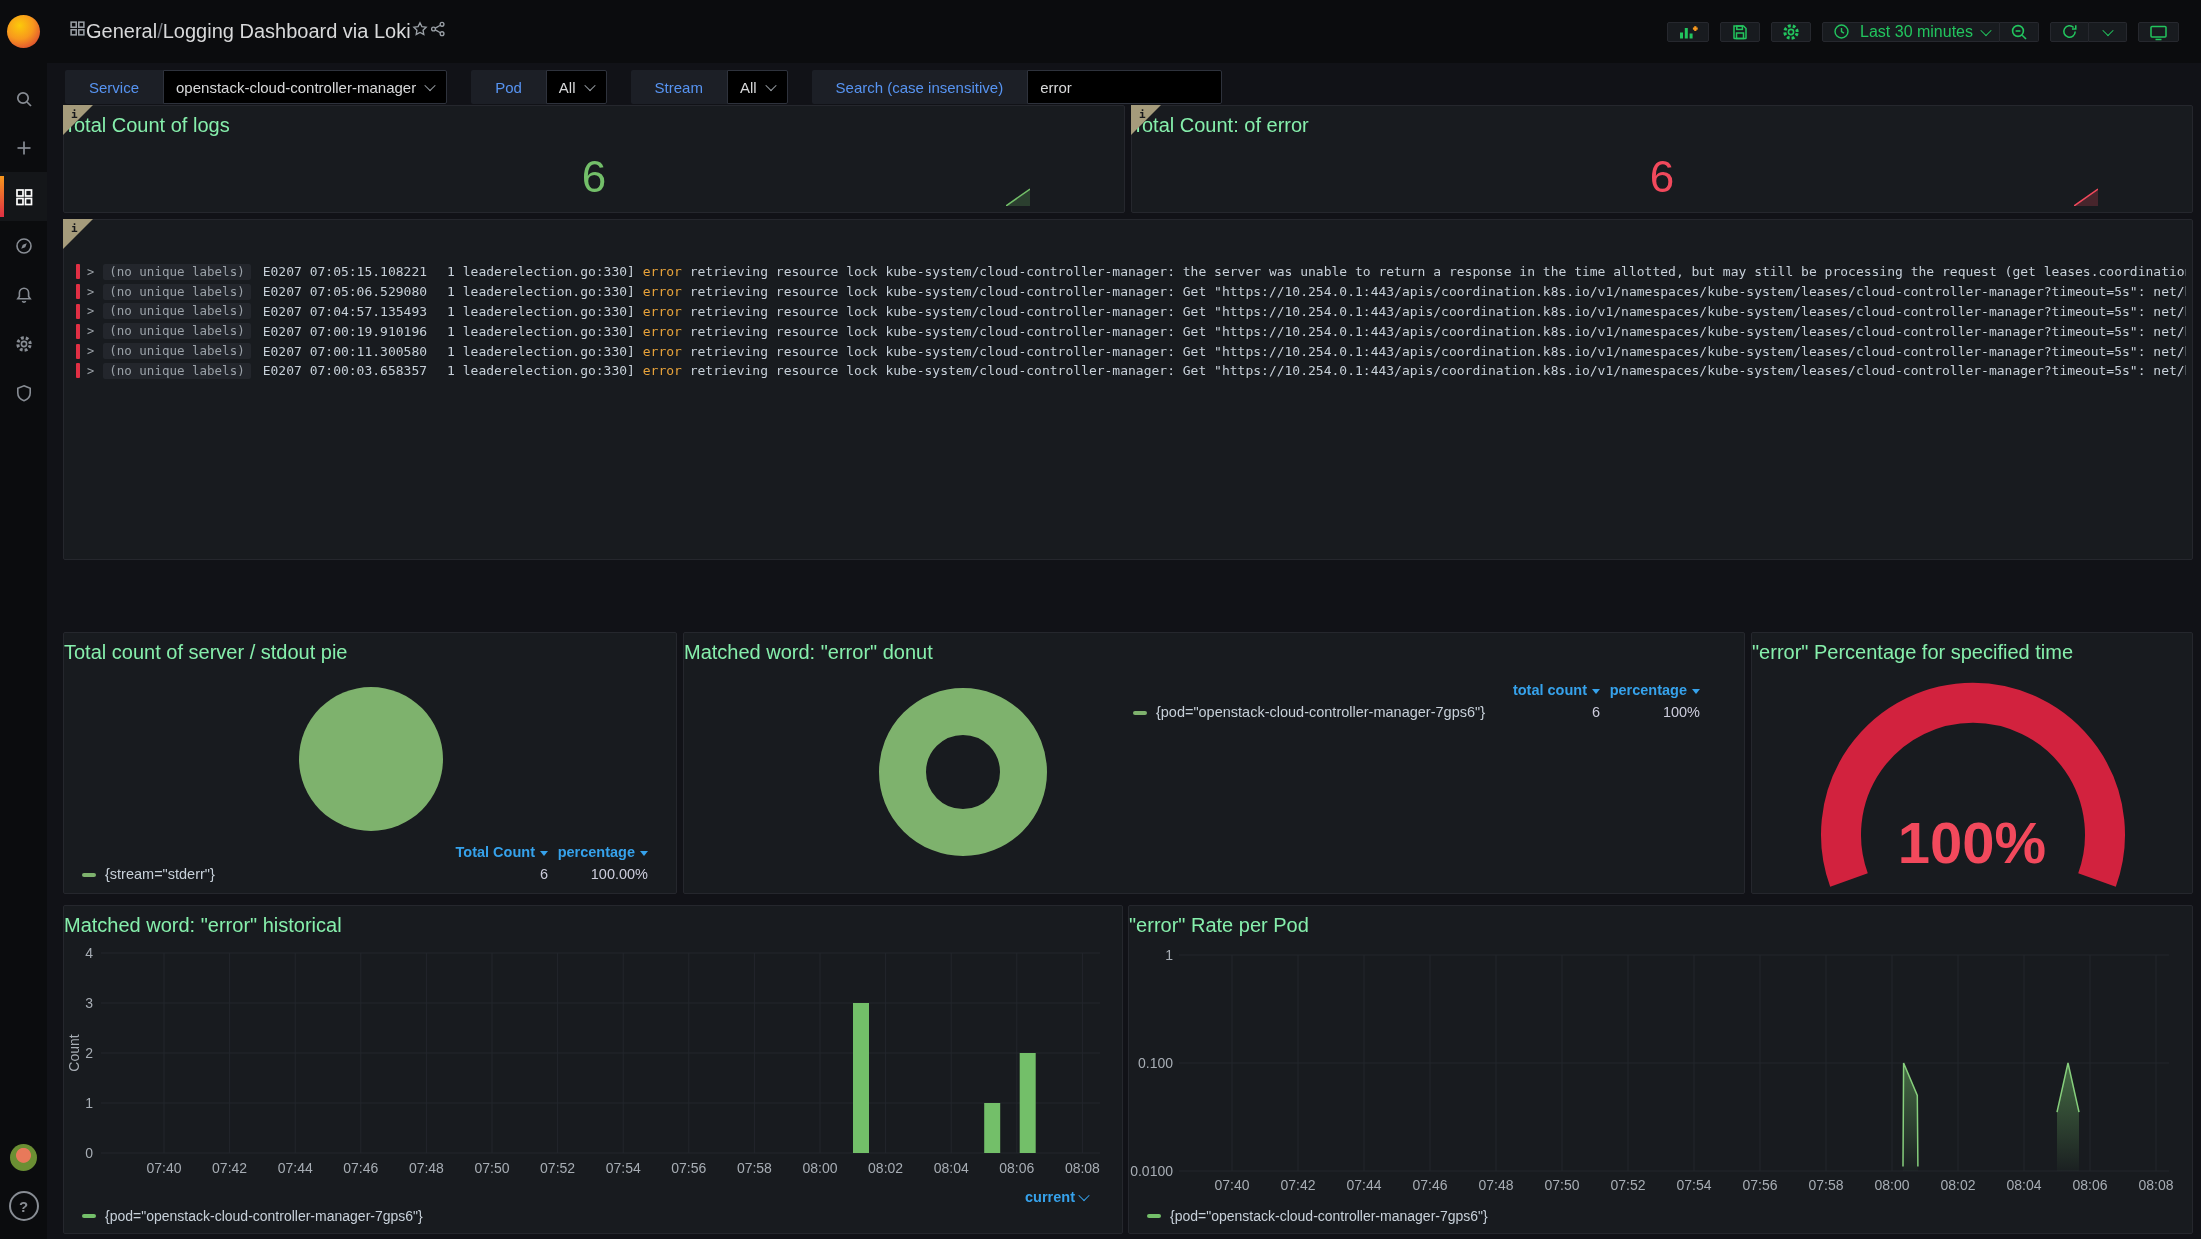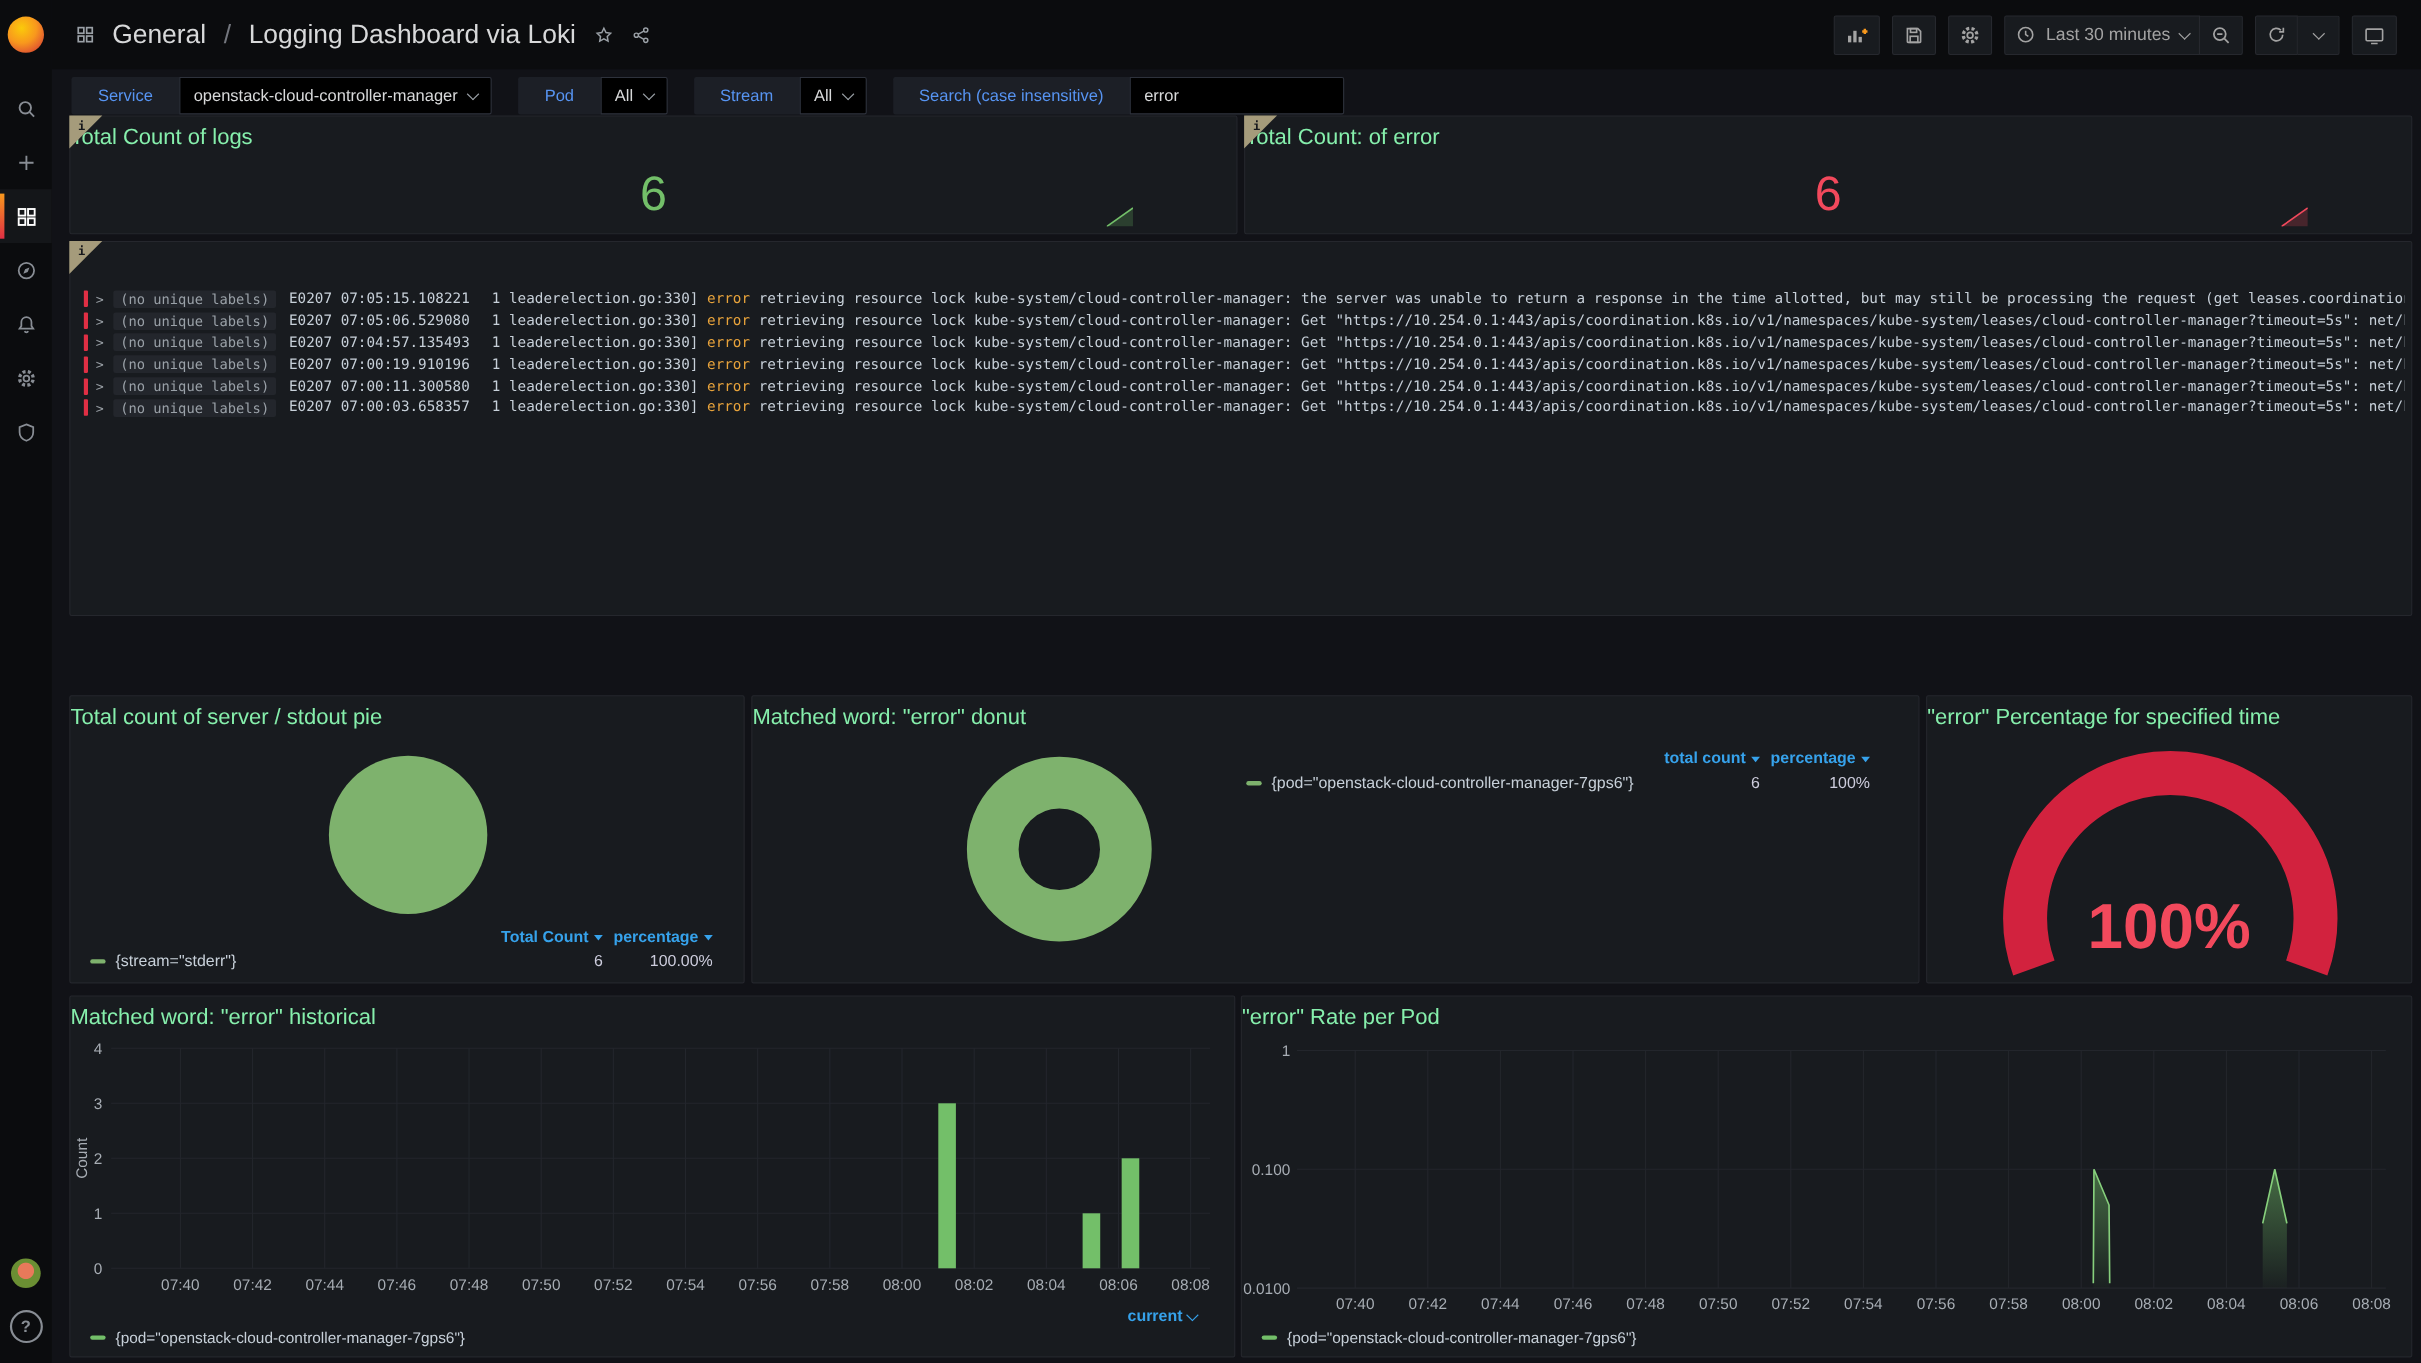--- a/index.html
+++ b/index.html
@@ -18,27 +18,27 @@
             background:linear-gradient(#f8981d,#e02f44)}
   .sidebar-spacer{flex:1}
   .avatar{width:27px;height:27px;border-radius:50%;margin-bottom:20px;cursor:pointer;
           background:radial-gradient(circle at 50% 42%, #e8795a 0 34%, #6b8f33 38% 70%, #55722a)}
   .help-circle{width:26px;height:26px;border-radius:50%;border:2px solid #888d94;color:#888d94;
           display:flex;align-items:center;justify-content:center;font-size:15px;font-weight:bold;
           margin-bottom:18px;cursor:pointer}
   
   .header{position:absolute;left:47px;top:0;right:0;height:63px;background:#0b0c0e;
           display:flex;align-items:center;justify-content:space-between;padding:0 22px;box-sizing:border-box}
-  .bc{display:flex;align-items:center;gap:16px;font-size:24px;color:#d8d9da}
+  .bc{display:flex;align-items:flex-start;gap:0;font-size:20px;color:#d8d9da}
   .bc .sep{color:#73767d}
   .bc .grid-ic{color:#9aa0a6;display:flex}
   .icon-btn{color:#9aa0a6;display:flex;align-items:center;cursor:pointer;background:none;border:none;padding:0}
   .toolbar{display:flex;align-items:center;gap:11px}
-  .tb{height:36px;min-width:38px;display:flex;align-items:center;justify-content:center;gap:9px;
-      background:#181b1f;border:1px solid #26282e;border-radius:2px;color:#a3a3a3;cursor:pointer;
+  .tb{height:20px;min-width:38px;display:flex;align-items:center;justify-content:center;gap:9px;
+      background:#181b1f;border:1px solid #26282e;border-radius:2px;color:#22c55e;cursor:pointer;
       font-size:16px;padding:0 9px;box-sizing:border-box}
   .tb-group{display:flex;align-items:stretch}
   .tb-group .tb{border-radius:0}
   .tb-group .tb:first-child{border-radius:2px 0 0 2px}
   .tb-group .tb:last-child{border-radius:0 2px 2px 0;border-left:none}
   .chev{display:inline-block;width:7px;height:7px;border-right:1.7px solid currentColor;
         border-bottom:1.7px solid currentColor;transform:rotate(45deg) translate(-1px,-1px)}
   
   .filterbar{position:absolute;left:47px;top:63px;right:0;height:48px;display:flex;align-items:center;
              gap:24px;padding:0 18px;box-sizing:border-box}

